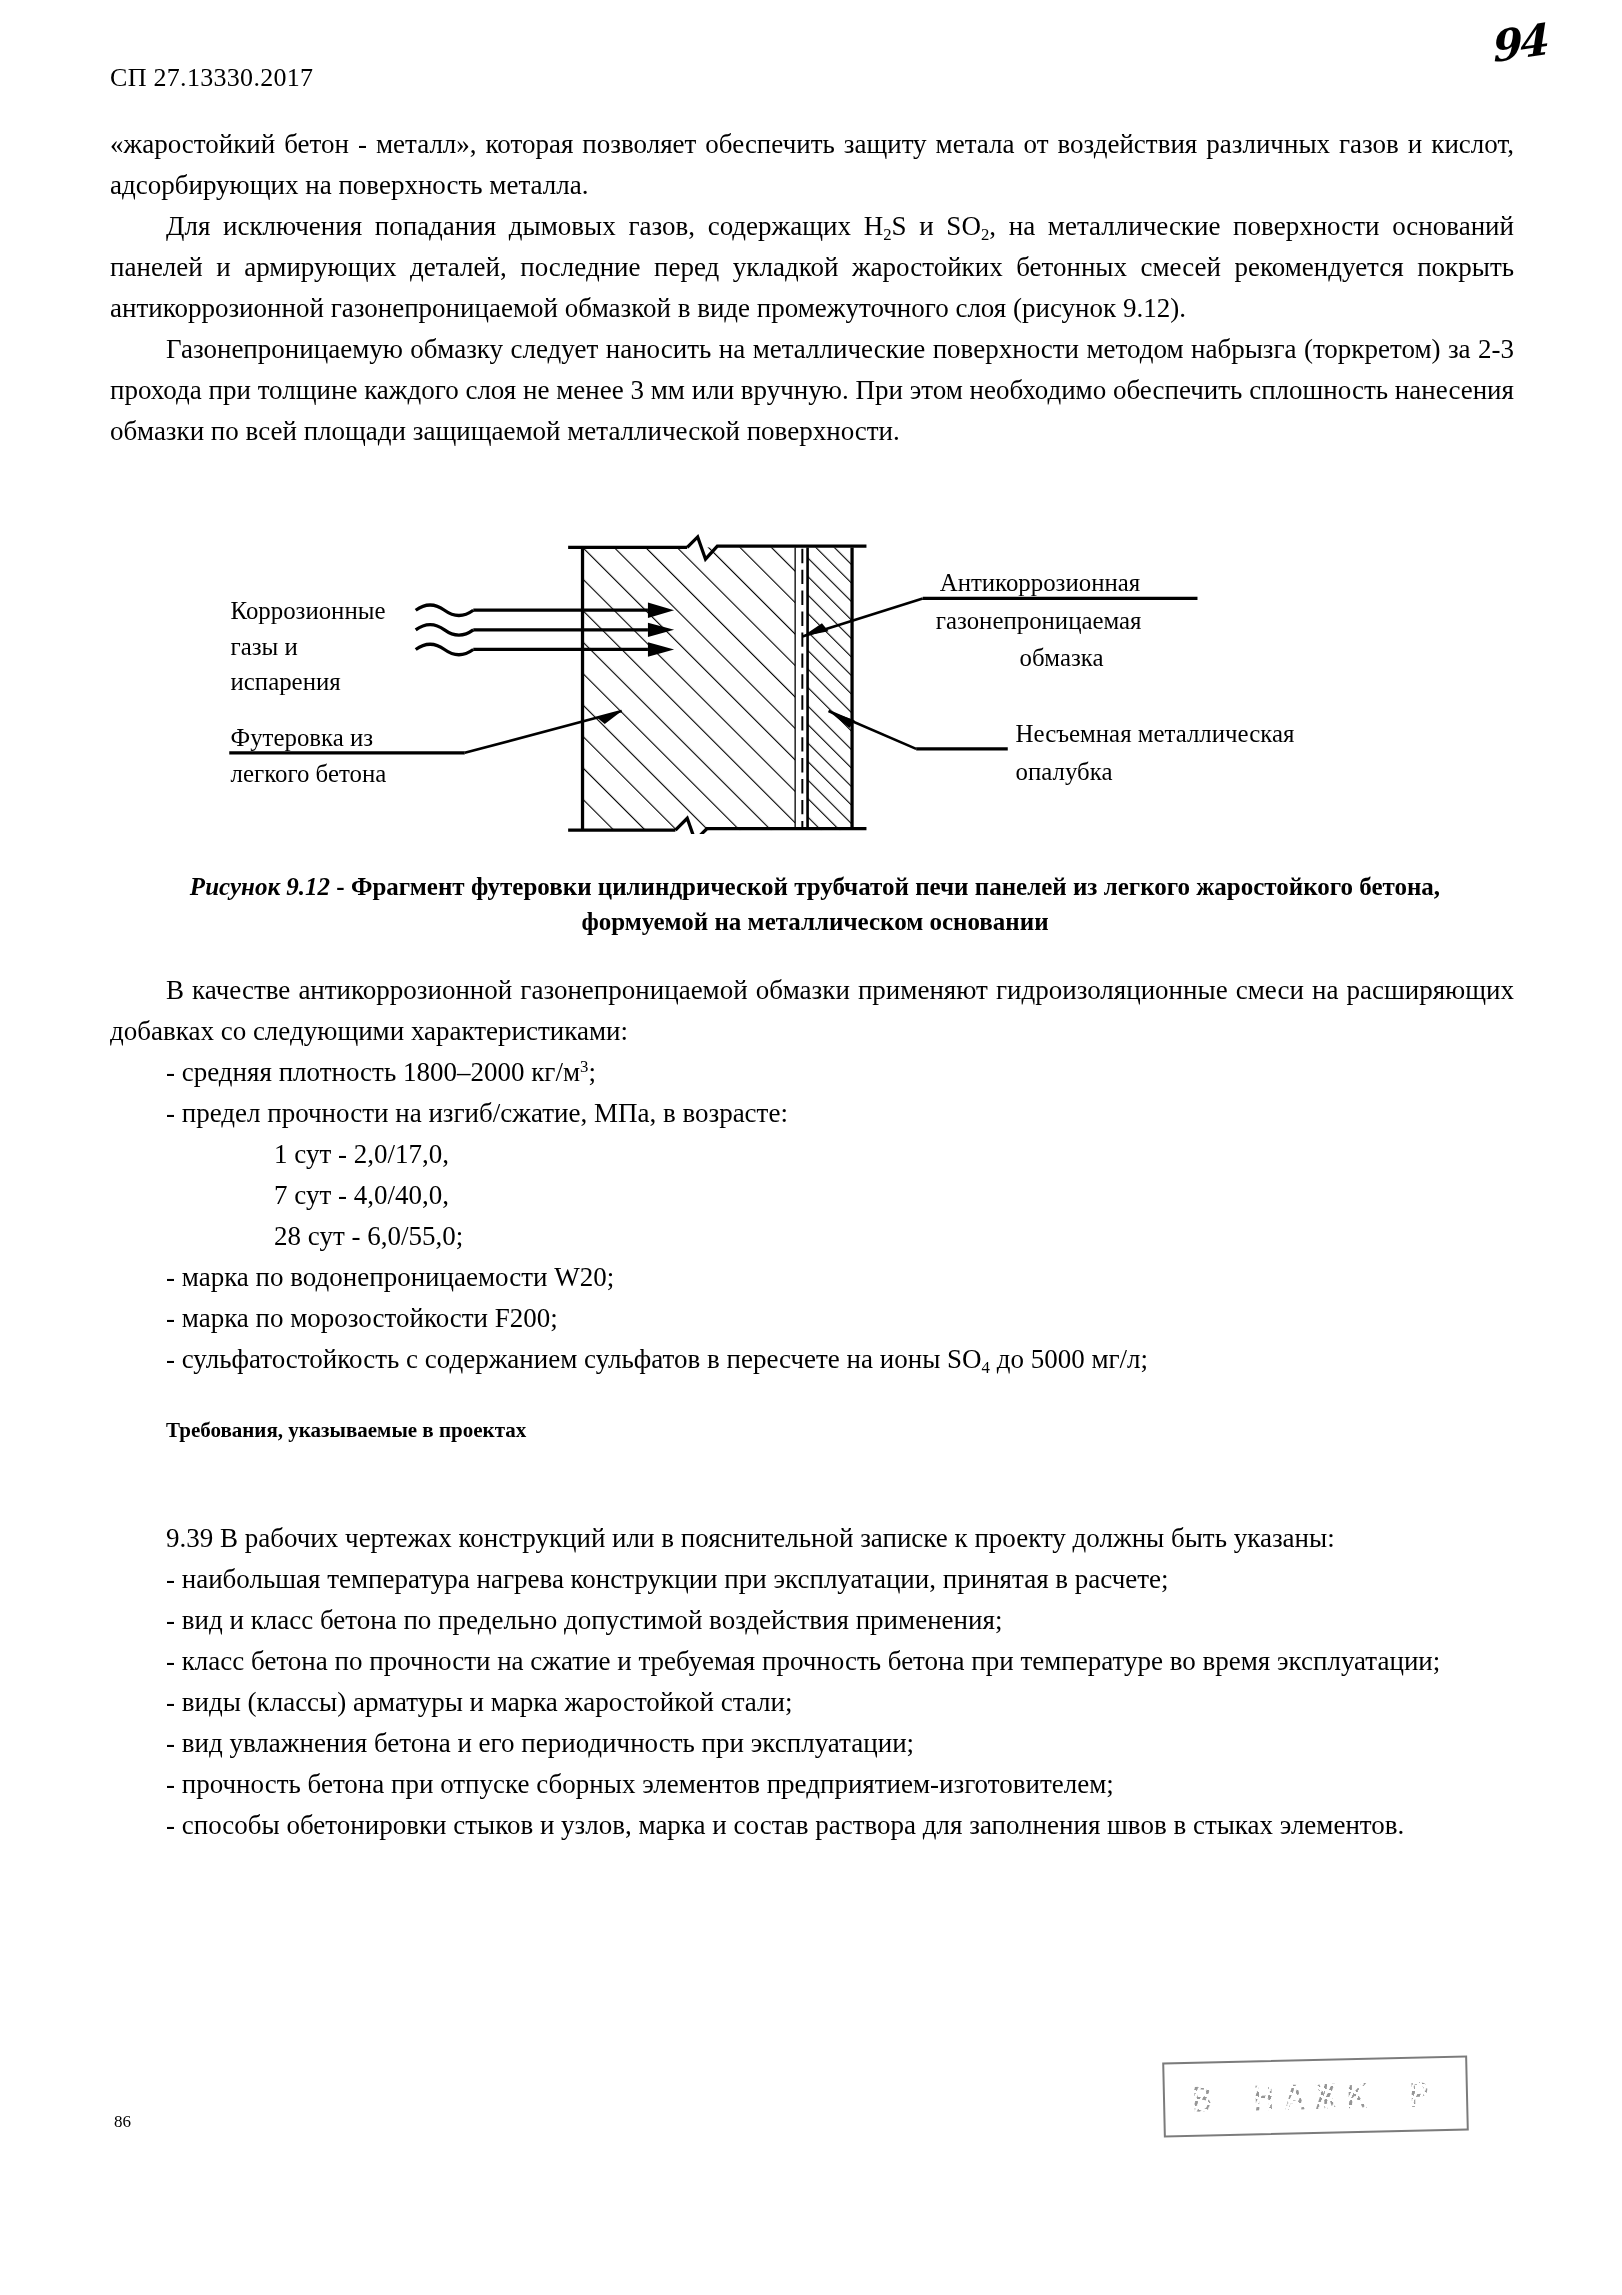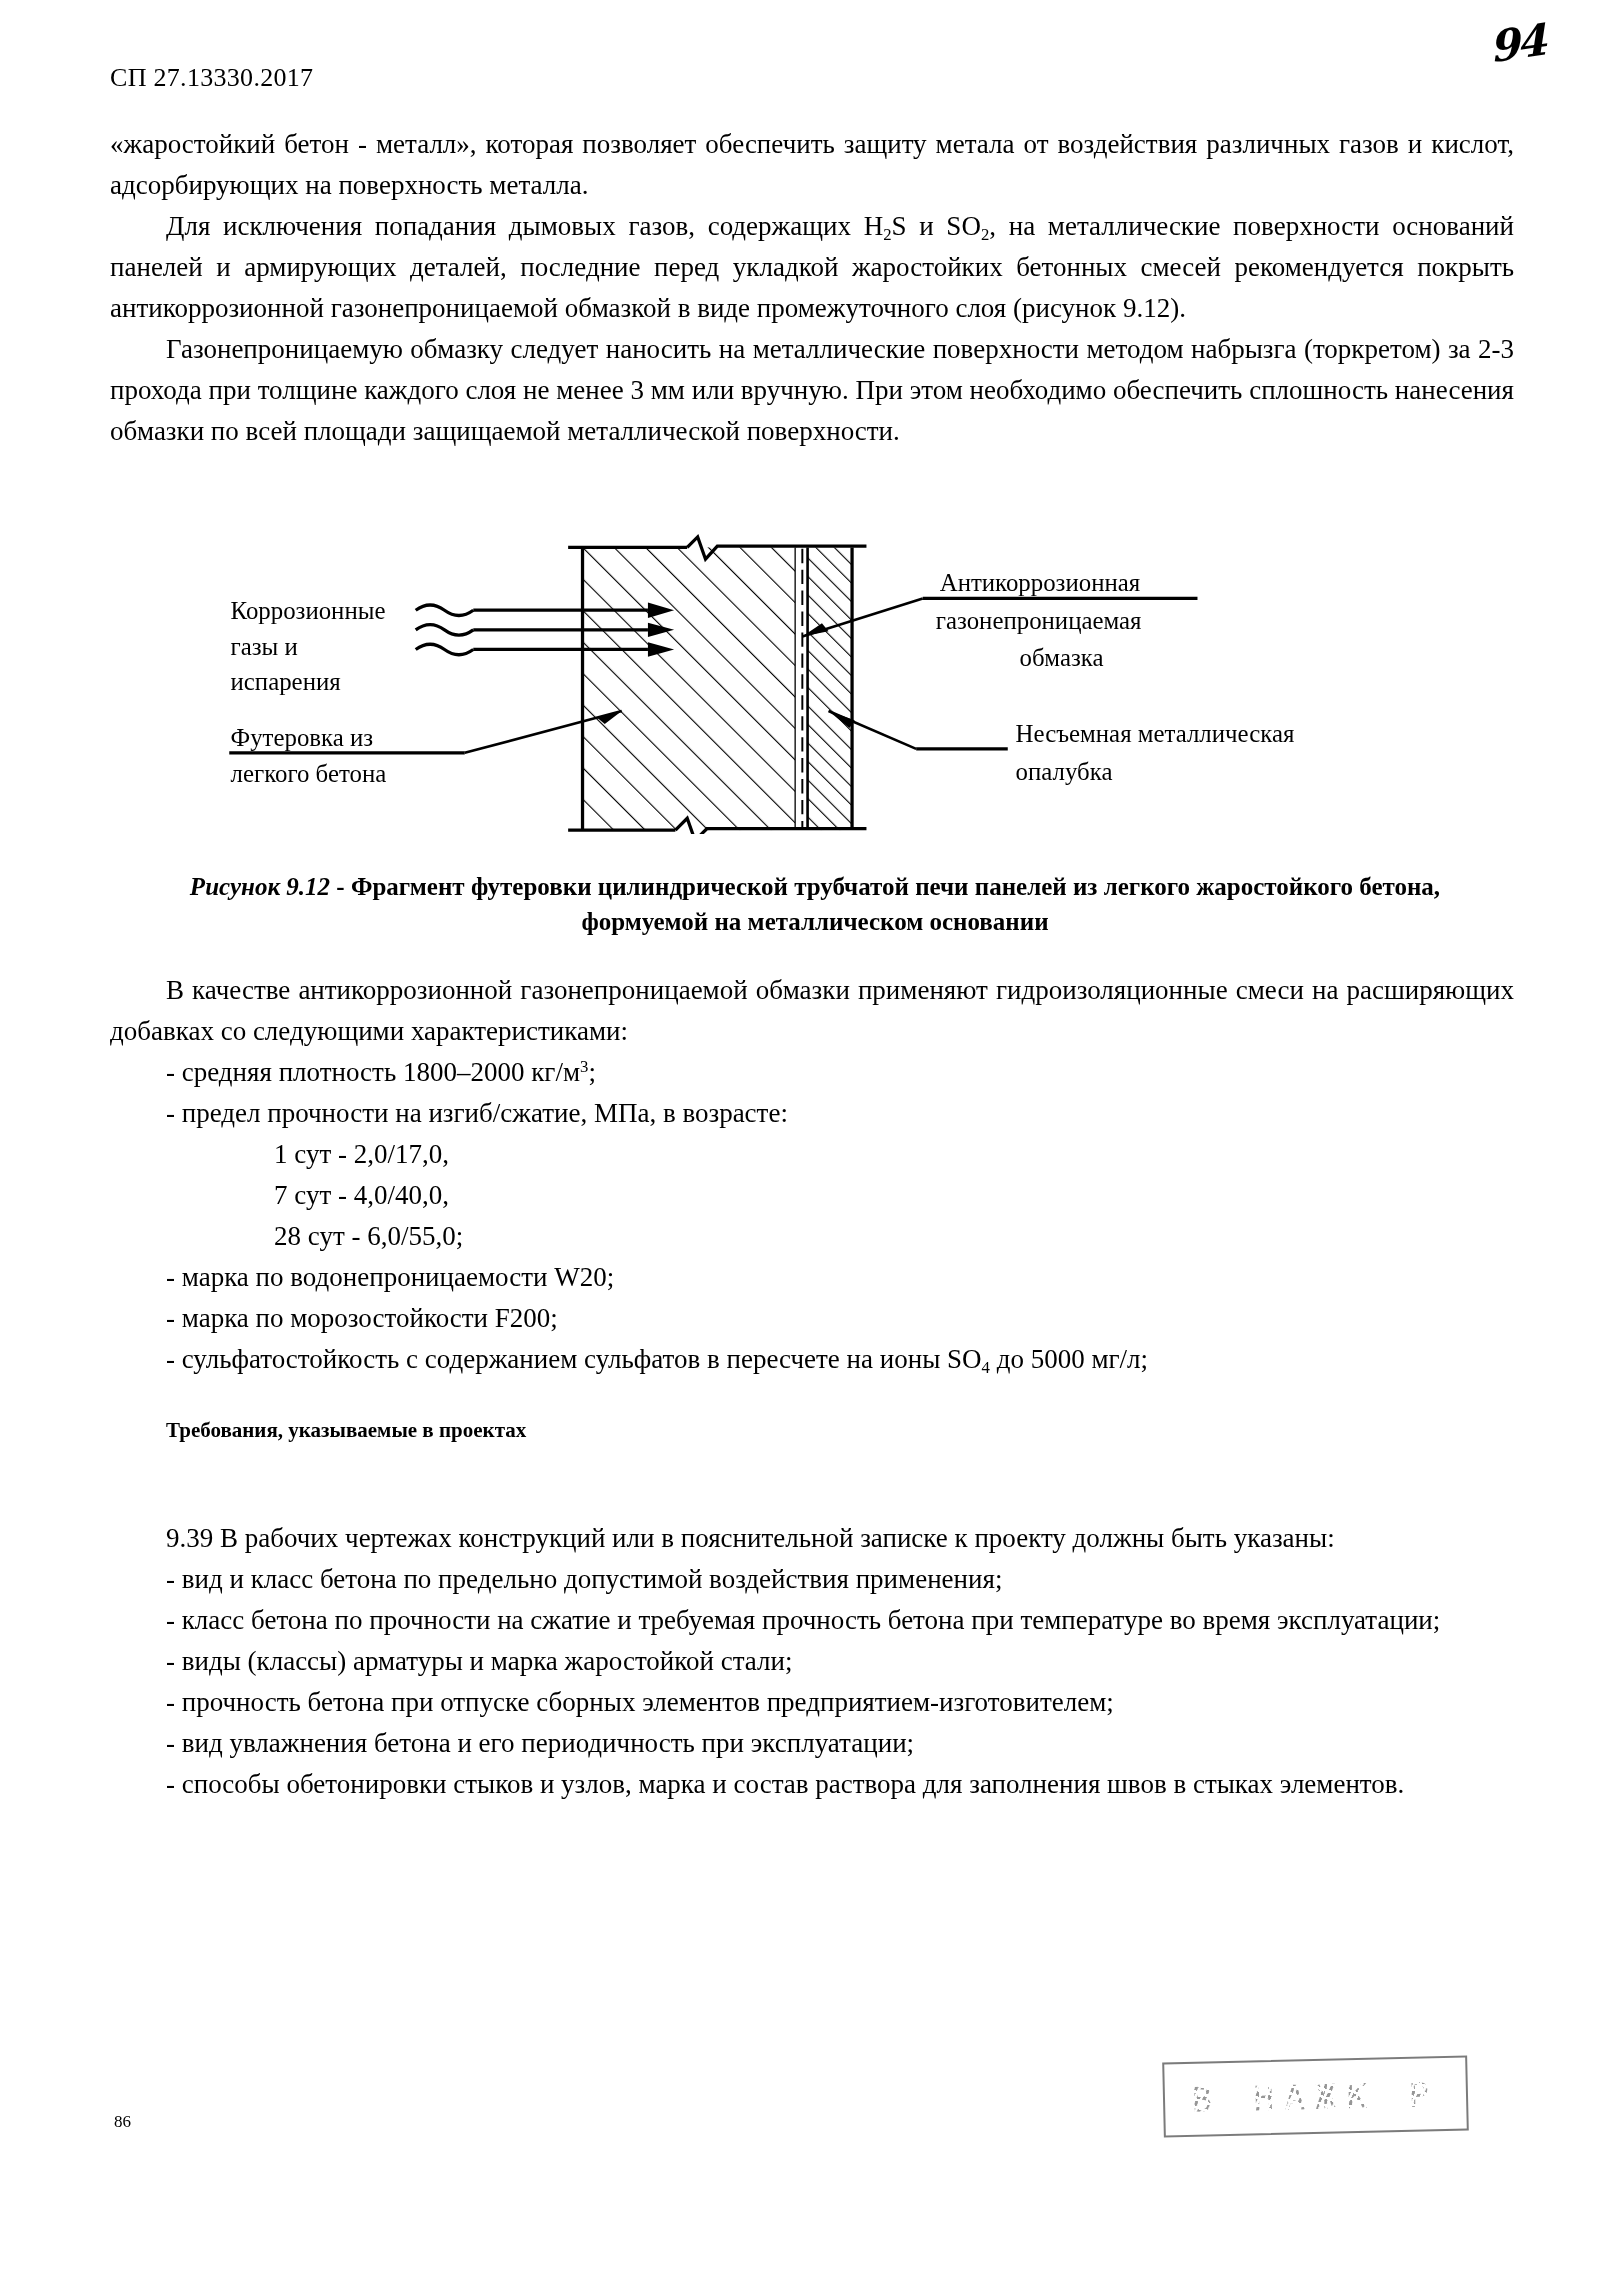--- a/index.html
+++ b/index.html
@@ -222,25 +222,26 @@
 
   </div>
 
   <div class="sec" style="top:1410px;">
     <div class="subhead">Требования, указываемые в проектах</div>
   </div>
 
   <div class="sec" style="top:1508px;margin-top:10px;">
     <p class="para indent"><span>9.39 В рабочих чертежах конструкций или в пояснительной записке к проекту должны быть указаны:</span></p>
 
+    <div class="li li-ind1">- наибольшая температура нагрева конструкции при эксплуатации, принятая в расчете;</div>
     <div class="li li-ind1">- вид и класс бетона по предельно допустимой воздействия применения;</div>
     <div class="li li-ind1 wrapok">- класс бетона по прочности на сжатие и требуемая прочность бетона при температуре во время эксплуатации;</div>
     <div class="li li-ind1">- виды (классы) арматуры и марка жаростойкой стали;</div>
+    <div class="li li-ind1">- вид увлажнения бетона и его периодичность при эксплуатации;</div>
     <div class="li li-ind1">- прочность бетона при отпуске сборных элементов предприятием-изготовителем;</div>
-    <div class="li li-ind1">- вид увлажнения бетона и его периодичность при эксплуатации;</div>
     <div class="li li-ind1 wrapok">- способы обетонировки стыков и узлов, марка и состав раствора для заполнения швов в стыках элементов.</div>
   </div>
 
   <div class="page-num">86</div>
 
   <div class="stamp">
     <span class="stamp-text">В НАЖК Р</span>
   </div>
 
 </div>

